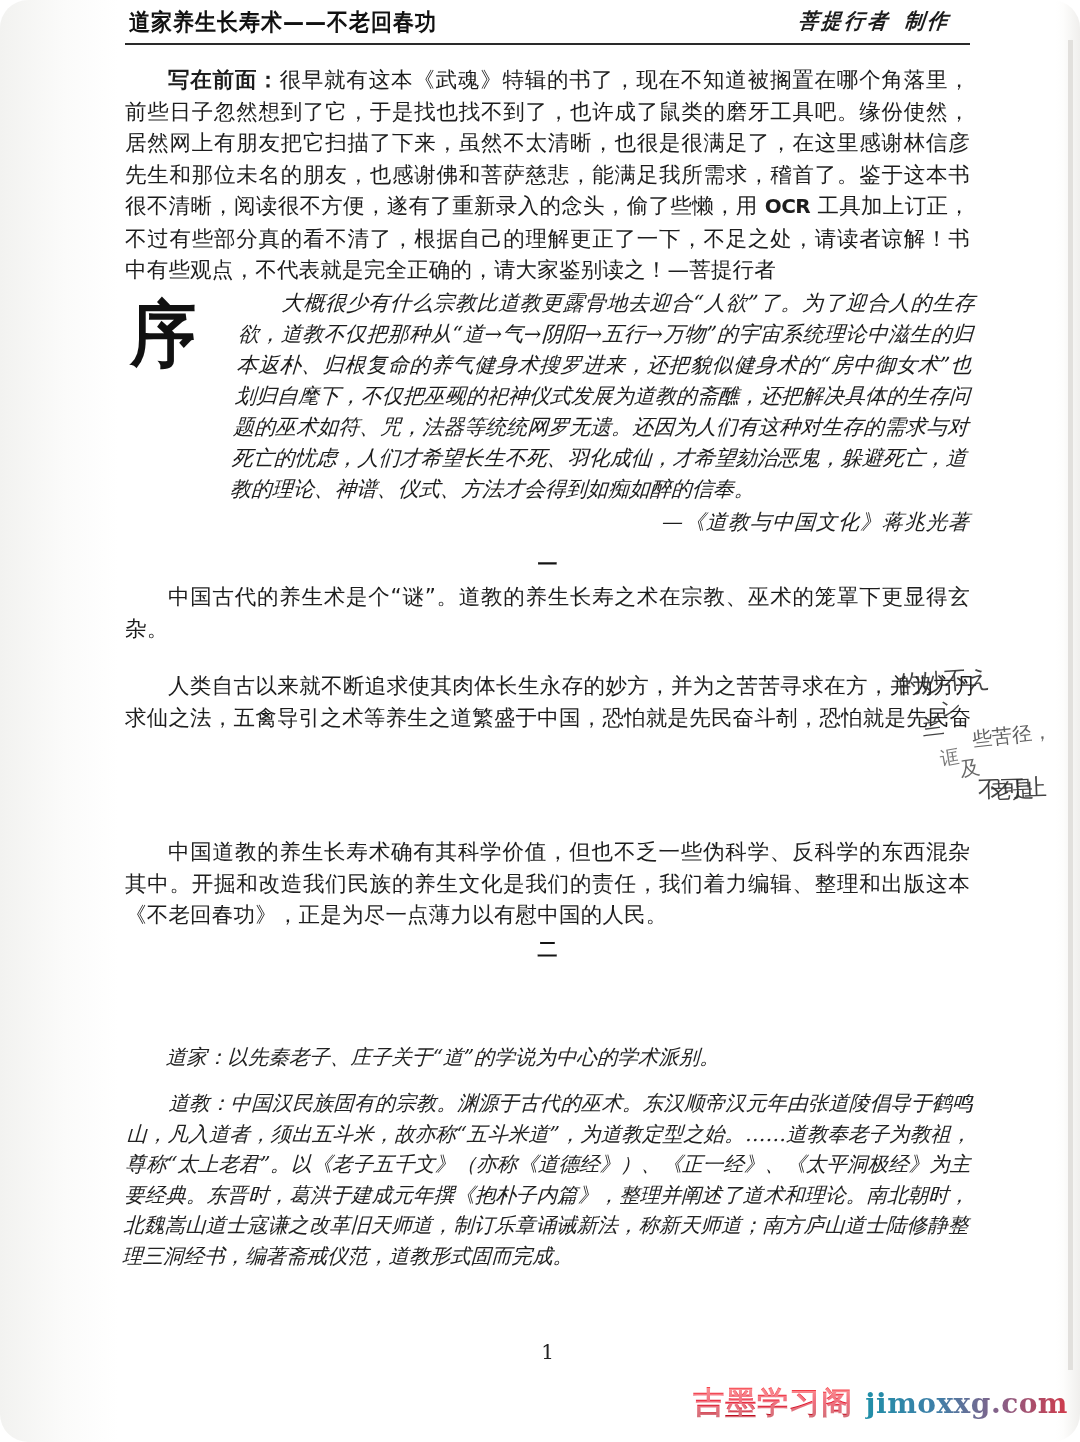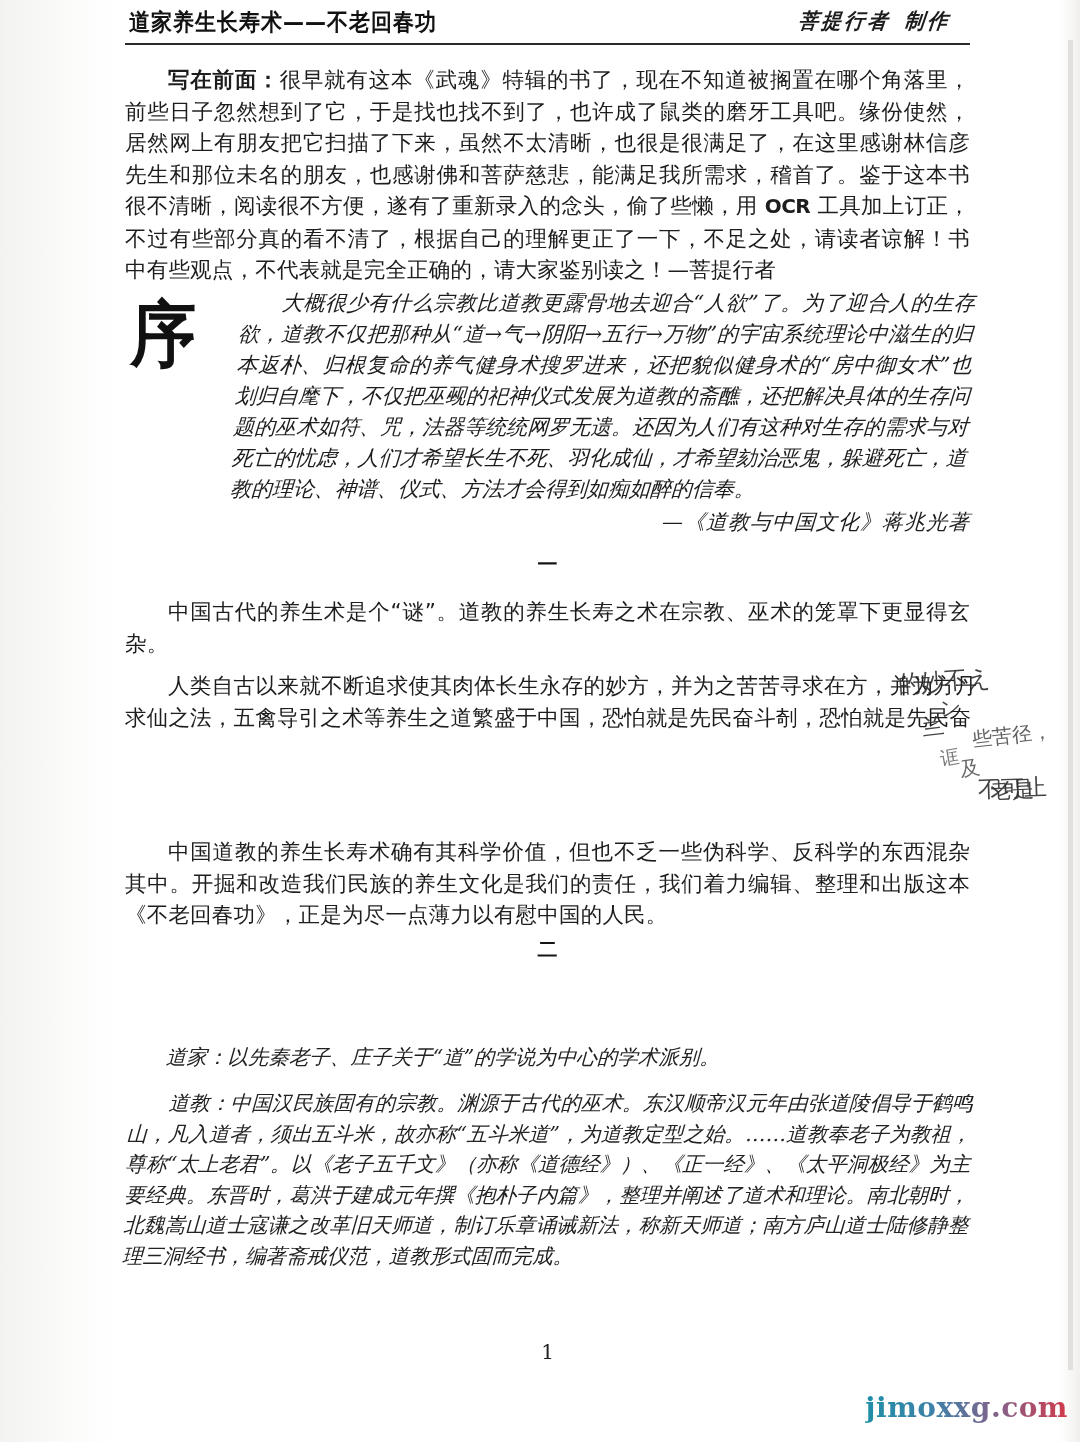--- a/index.html
+++ b/index.html
@@ -10,20 +10,21 @@
   }
   .page {
     position: relative;
     width: 1080px;
     height: 1442px;
     margin: 0 auto;
     background: #ffffff;
     overflow: hidden;
     font-family: "DejaVu Sans", "Liberation Sans", sans-serif;
     color: #1a1a1a;
+    border-radius: 28px;
   }
 
   
   .scan-gutter-left {
     position: absolute;
     left: 0; top: 0;
     width: 118px; height: 1442px;
     background: linear-gradient(to right, #f2f2f0 0%, #fbfbfa 55%, #ffffff 100%);
   }
   .scan-gutter-right {
@@ -285,21 +286,21 @@
   </div>
 
   <div class="preface-wrap">
     <div class="preface-glyph">序</div>
     <p class="preface first">大概很少有什么宗教比道教更露骨地去迎合“人欲”了。为了迎合人的生存欲，道教不仅把那种从“道→气→阴阳→五行→万物”的宇宙系统理论中滋生的归本返朴、归根复命的养气健身术搜罗进来，还把貌似健身术的“房中御女术”也划归自麾下，不仅把巫觋的祀神仪式发展为道教的斋醮，还把解决具体的生存问题的巫术如符、咒，法器等统统网罗无遗。还因为人们有这种对生存的需求与对死亡的忧虑，人们才希望长生不死、羽化成仙，才希望劾治恶鬼，躲避死亡，道教的理论、神谱、仪式、方法才会得到如痴如醉的信奉。</p>
   </div>
   <div class="attrib">—《道教与中国文化》蒋兆光著</div>
 
   <div class="sect-num" style="top:551px;">一</div>
 
-  <div class="col" style="top:596px;">
+  <div class="col" style="top:581px;">
     <p class="body indent">中国古代的养生术是个“谜”。道教的养生长寿之术在宗教、巫术的笼罩下更显得玄杂。</p>
   </div>
 
   <div class="col" style="top:660px; width:852px;margin-top:10px;">
     <p class="body indent">人类自古以来就不断追求使其肉体长生永存的妙方，并为之苦苦寻求在方，并为方丹求仙之法，五禽导引之术等养生之道繁盛于中国，恐怕就是先民奋斗剞，恐怕就是先民奋</p>
   </div>
 
   <div class="ghost ghost-a">的妙不え</div>
   <div class="ghost ghost-b">ン</div>
   <div class="ghost ghost-c">兰</div>
@@ -322,16 +323,17 @@
   </div>
 
   <div class="col" style="top:1088px;">
     <p class="entry indent">道教：中国汉民族固有的宗教。渊源于古代的巫术。东汉顺帝汉元年由张道陵倡导于鹤鸣山，凡入道者，须出五斗米，故亦称“五斗米道”，为道教定型之始。……道教奉老子为教祖，尊称“太上老君”。以《老子五千文》（亦称《道德经》）、《正一经》、《太平洞极经》为主要经典。东晋时，葛洪于建成元年撰《抱朴子内篇》，整理并阐述了道术和理论。南北朝时，北魏嵩山道士寇谦之改革旧天师道，制订乐章诵诫新法，称新天师道；南方庐山道士陆修静整理三洞经书，编著斋戒仪范，道教形式固而完成。</p>
   </div>
 
 
   <div class="page-number">1</div>
 
   <div class="watermark">
+    <span class="wm-logo">吉墨学习阁</span>
     <span class="wm-url">jimoxxg.com</span>
   </div>
 
 </div>
 
 </body></html>

